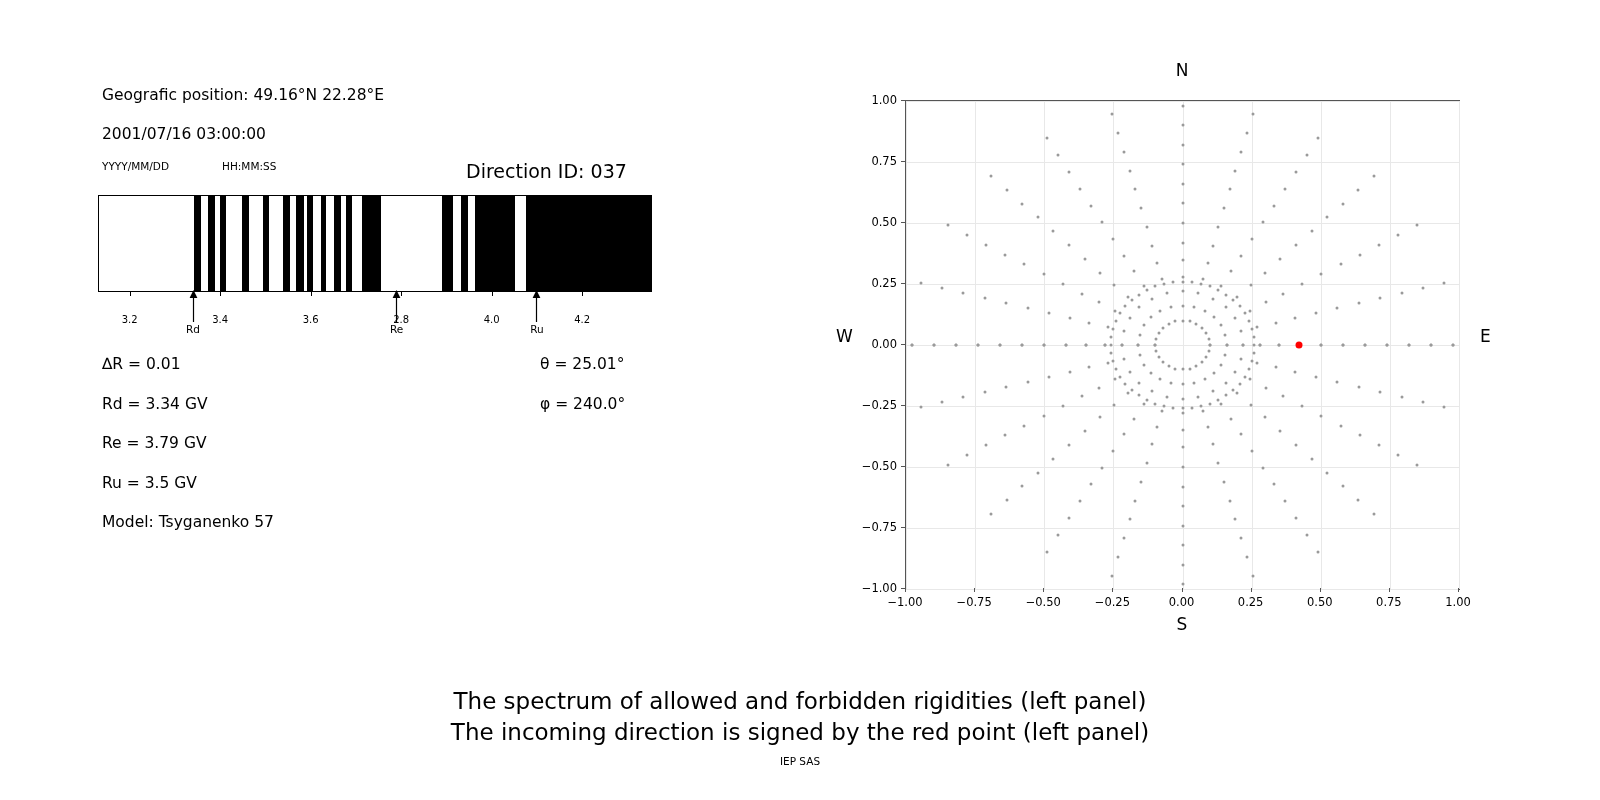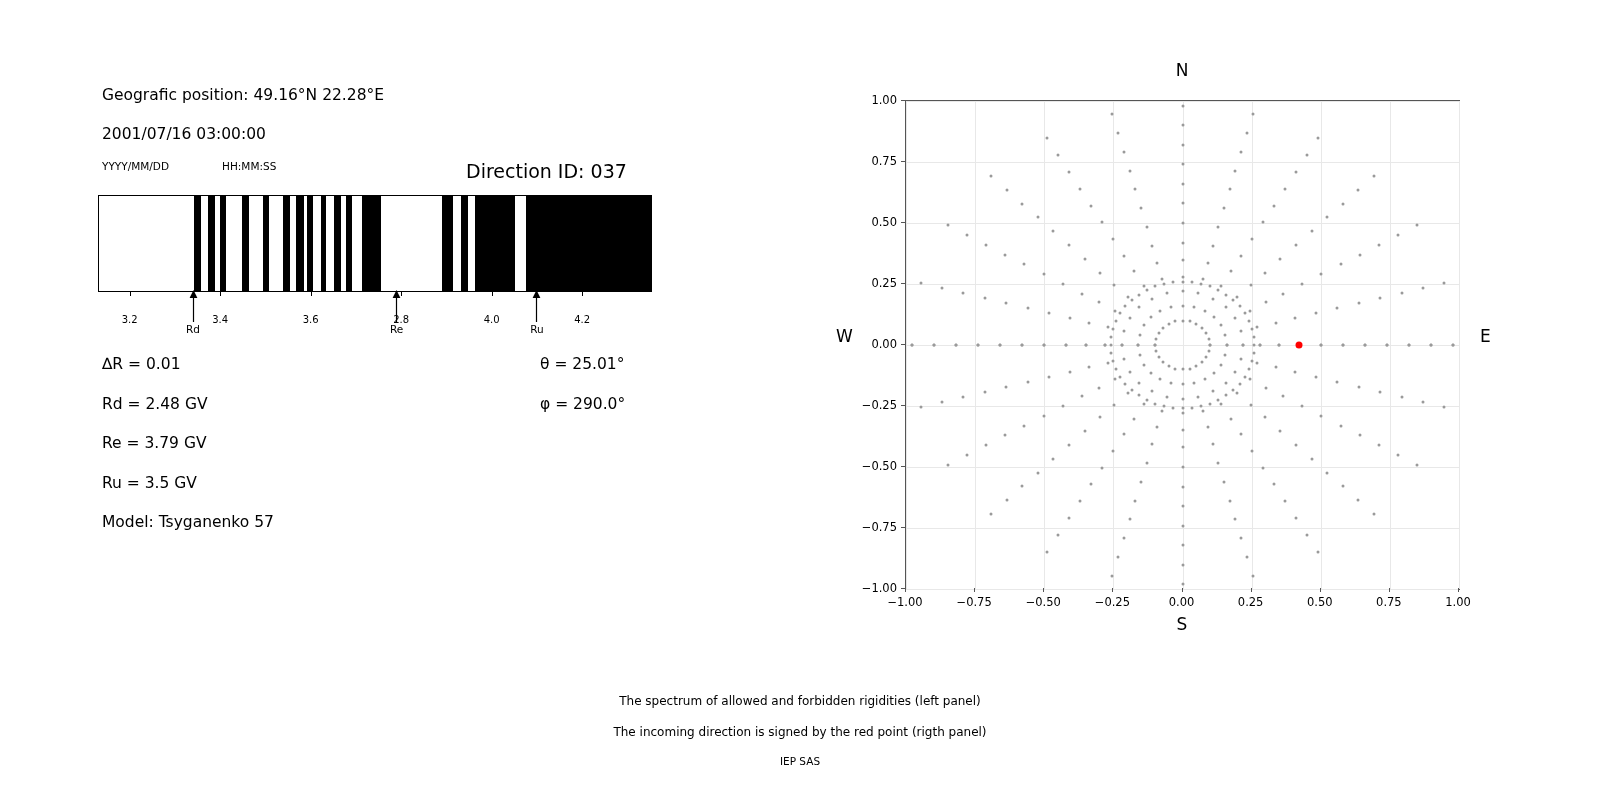--- a/index.html
+++ b/index.html
@@ -187,21 +187,21 @@
 
   
   #caption {
     position: absolute;
     left: 0;
     top: 686px;
     width: 1600px;
     text-align: center;
   }
   #caption .cap-line {
-    font-size: 12px;
+    font-size: 23px;
     line-height: 31px;
     display: block;
   }
   #footer {
     position: absolute;
     left: 0;
     top: 755px;
     width: 1600px;
     text-align: center;
     font-size: 10.5px;
@@ -268,26 +268,26 @@
       <div class="marker" style="left: 438.885px; top: -2px;">
         <svg class="arrow-svg" width="11" height="32" viewBox="0 0 11 32">
           <line x1="5.5" y1="32" x2="5.5" y2="5" stroke="#000" stroke-width="1.2"></line>
           <polygon points="5.5,0 1.6,8 9.4,8" fill="#000"></polygon>
         </svg>
         <span class="marker-label">Ru</span>
       </div>
     </div>
 
   <div class="res" id="res-dr">∆R = 0.01</div>
-  <div class="res" id="res-rd">Rd = 2.48 GV</div>
+  <div class="res" id="res-rd">Rd = 3.34 GV</div>
   <div class="res" id="res-re">Re = 3.79 GV</div>
   <div class="res" id="res-ru">Ru = 3.5 GV</div>
   <div class="res" id="res-model">Model: Tsyganenko 57</div>
   <div class="res" id="res-theta">θ = 25.01°</div>
-  <div class="res" id="res-phi">φ = 290.0°</div>
+  <div class="res" id="res-phi">φ = 240.0°</div>
 </div>
 
 <div class="panel" id="right-panel">
   <div id="plot-box">
       <div class="gridline-v" style="left: 0px;"></div>
       <div class="gridline-v" style="left: 69.125px;"></div>
       <div class="gridline-v" style="left: 138.25px;"></div>
       <div class="gridline-v" style="left: 207.375px;"></div>
       <div class="gridline-v" style="left: 276.5px;"></div>
       <div class="gridline-v" style="left: 345.625px;"></div>
@@ -731,15 +731,15 @@
     </div>
 
   <div class="compass" id="compass-n">N</div>
   <div class="compass" id="compass-s">S</div>
   <div class="compass" id="compass-w">W</div>
   <div class="compass" id="compass-e">E</div>
 </div>
 
 <div id="caption">
   <span class="cap-line">The spectrum of allowed and forbidden rigidities (left panel)</span>
-  <span class="cap-line">The incoming direction is signed by the red point (rigth panel)</span>
+  <span class="cap-line">The incoming direction is signed by the red point (left panel)</span>
 </div>
 <div id="footer">IEP SAS</div>
 
 </body></html>

